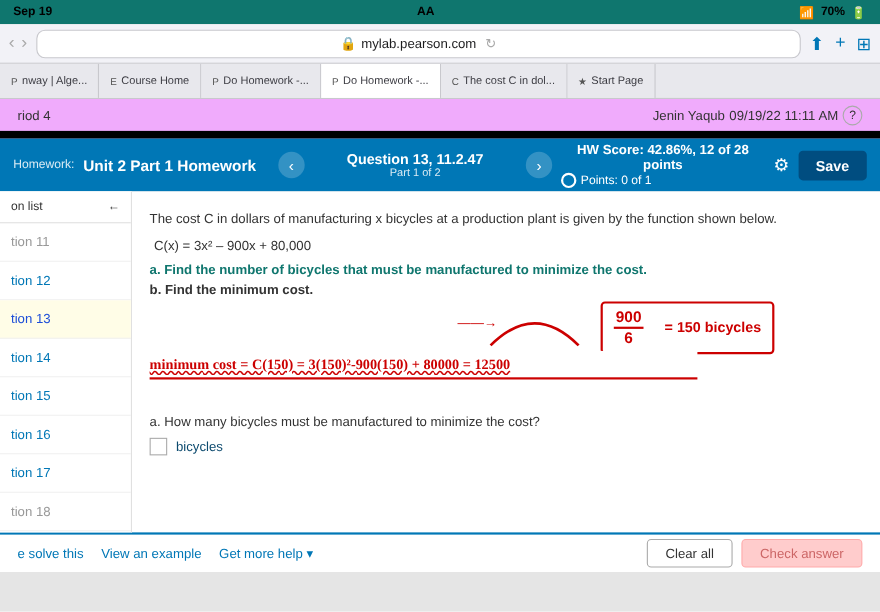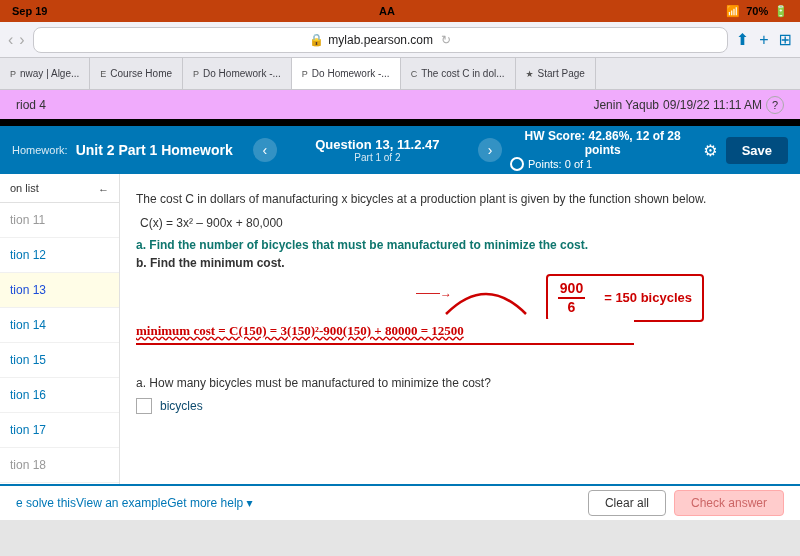--- a/index.html
+++ b/index.html
@@ -1,20 +1,20 @@
 <!DOCTYPE html>
 <html><head>
   <meta charset="utf-8">
   <style>
     * { margin: 0; padding: 0; box-sizing: border-box; }
     body { width: 800px; height: 556px; font-family: -apple-system, 'Helvetica Neue', Arial, sans-serif; background: #e5e5e5; overflow: hidden; font-size: 13px; }
 
     
     .status-bar {
-      background: #c2410c; height: 22px; display: flex; align-items: center;
+      background: #0f766e; height: 22px; display: flex; align-items: center;
       justify-content: space-between; padding: 0 12px; font-size: 11px; font-weight: 600;
     }
     .status-left { display: flex; align-items: center; gap: 8px; }
     .status-right { display: flex; align-items: center; gap: 6px; font-size: 11px; }
 
     
     .browser-bar {
       background: #f2f2f7; height: 36px; display: flex; align-items: center;
       padding: 0 8px; gap: 8px; border-bottom: 1px solid #c8c8cd;
     }
@@ -134,21 +134,21 @@
     .answer-area { display: flex; align-items: center; gap: 8px; }
     .answer-checkbox { width: 16px; height: 16px; border: 1px solid #aaa; background: white; flex-shrink: 0; }
     .answer-label { font-size: 12px; color: #0c4a6e; }
 
     
     .bottom-bar {
       background: white; height: 36px; border-top: 2px solid #0077b6;
       display: flex; align-items: center; padding: 0 16px;
       justify-content: space-between;
     }
-    .bottom-links { display: flex; gap: 0; }
+    .bottom-links { display: flex; gap: 16px; }
     .bottom-link { font-size: 12px; color: #0077b6; cursor: pointer; text-decoration: none; }
     .bottom-actions { display: flex; gap: 8px; }
     .clear-btn {
       background: white; border: 1px solid #aaa; border-radius: 4px;
       padding: 5px 16px; font-size: 12px; cursor: pointer; color: #333;
     }
     .check-btn {
       background: #ffcccc; border: 1px solid #ffaaaa; border-radius: 4px;
       padding: 5px 16px; font-size: 12px; cursor: pointer; color: #cc6666;
     }

